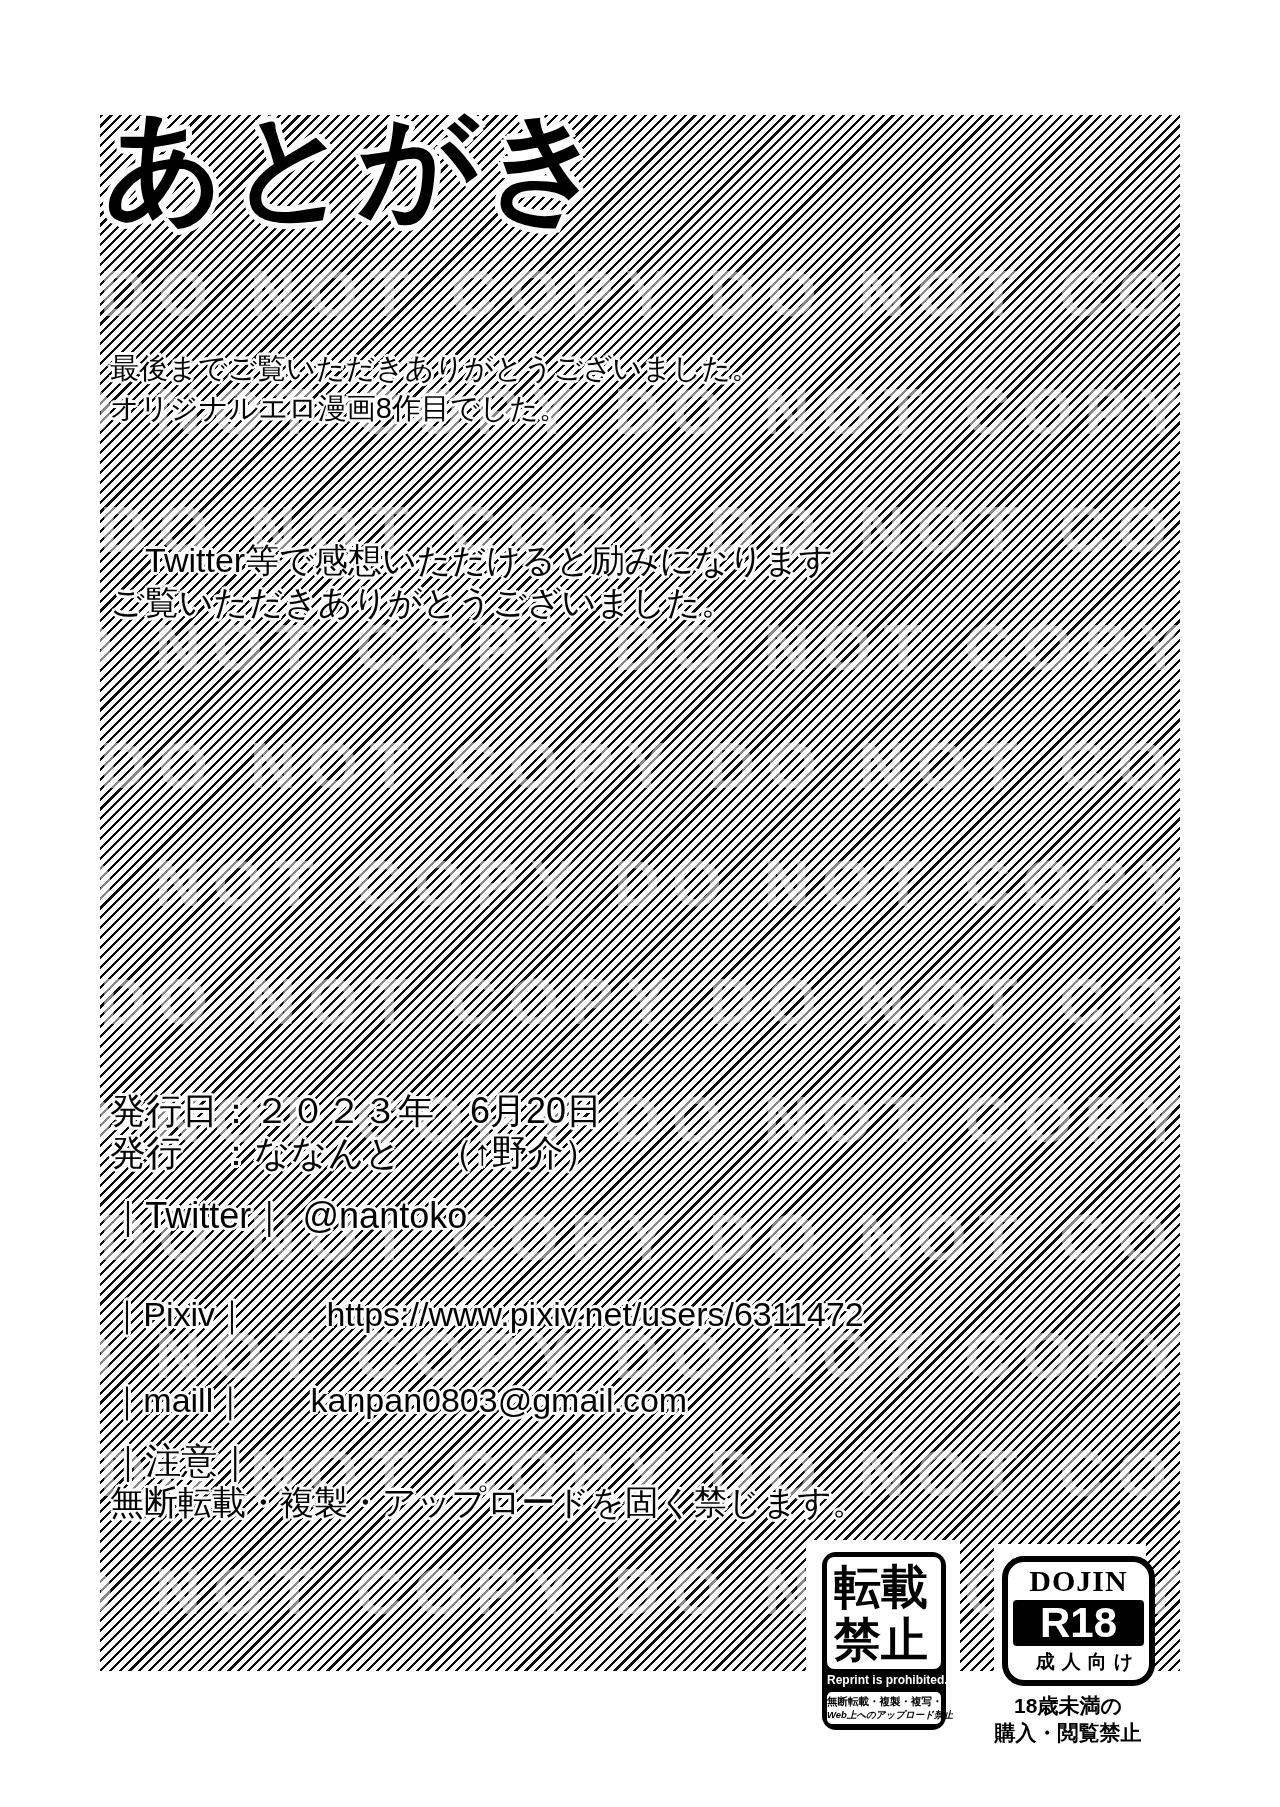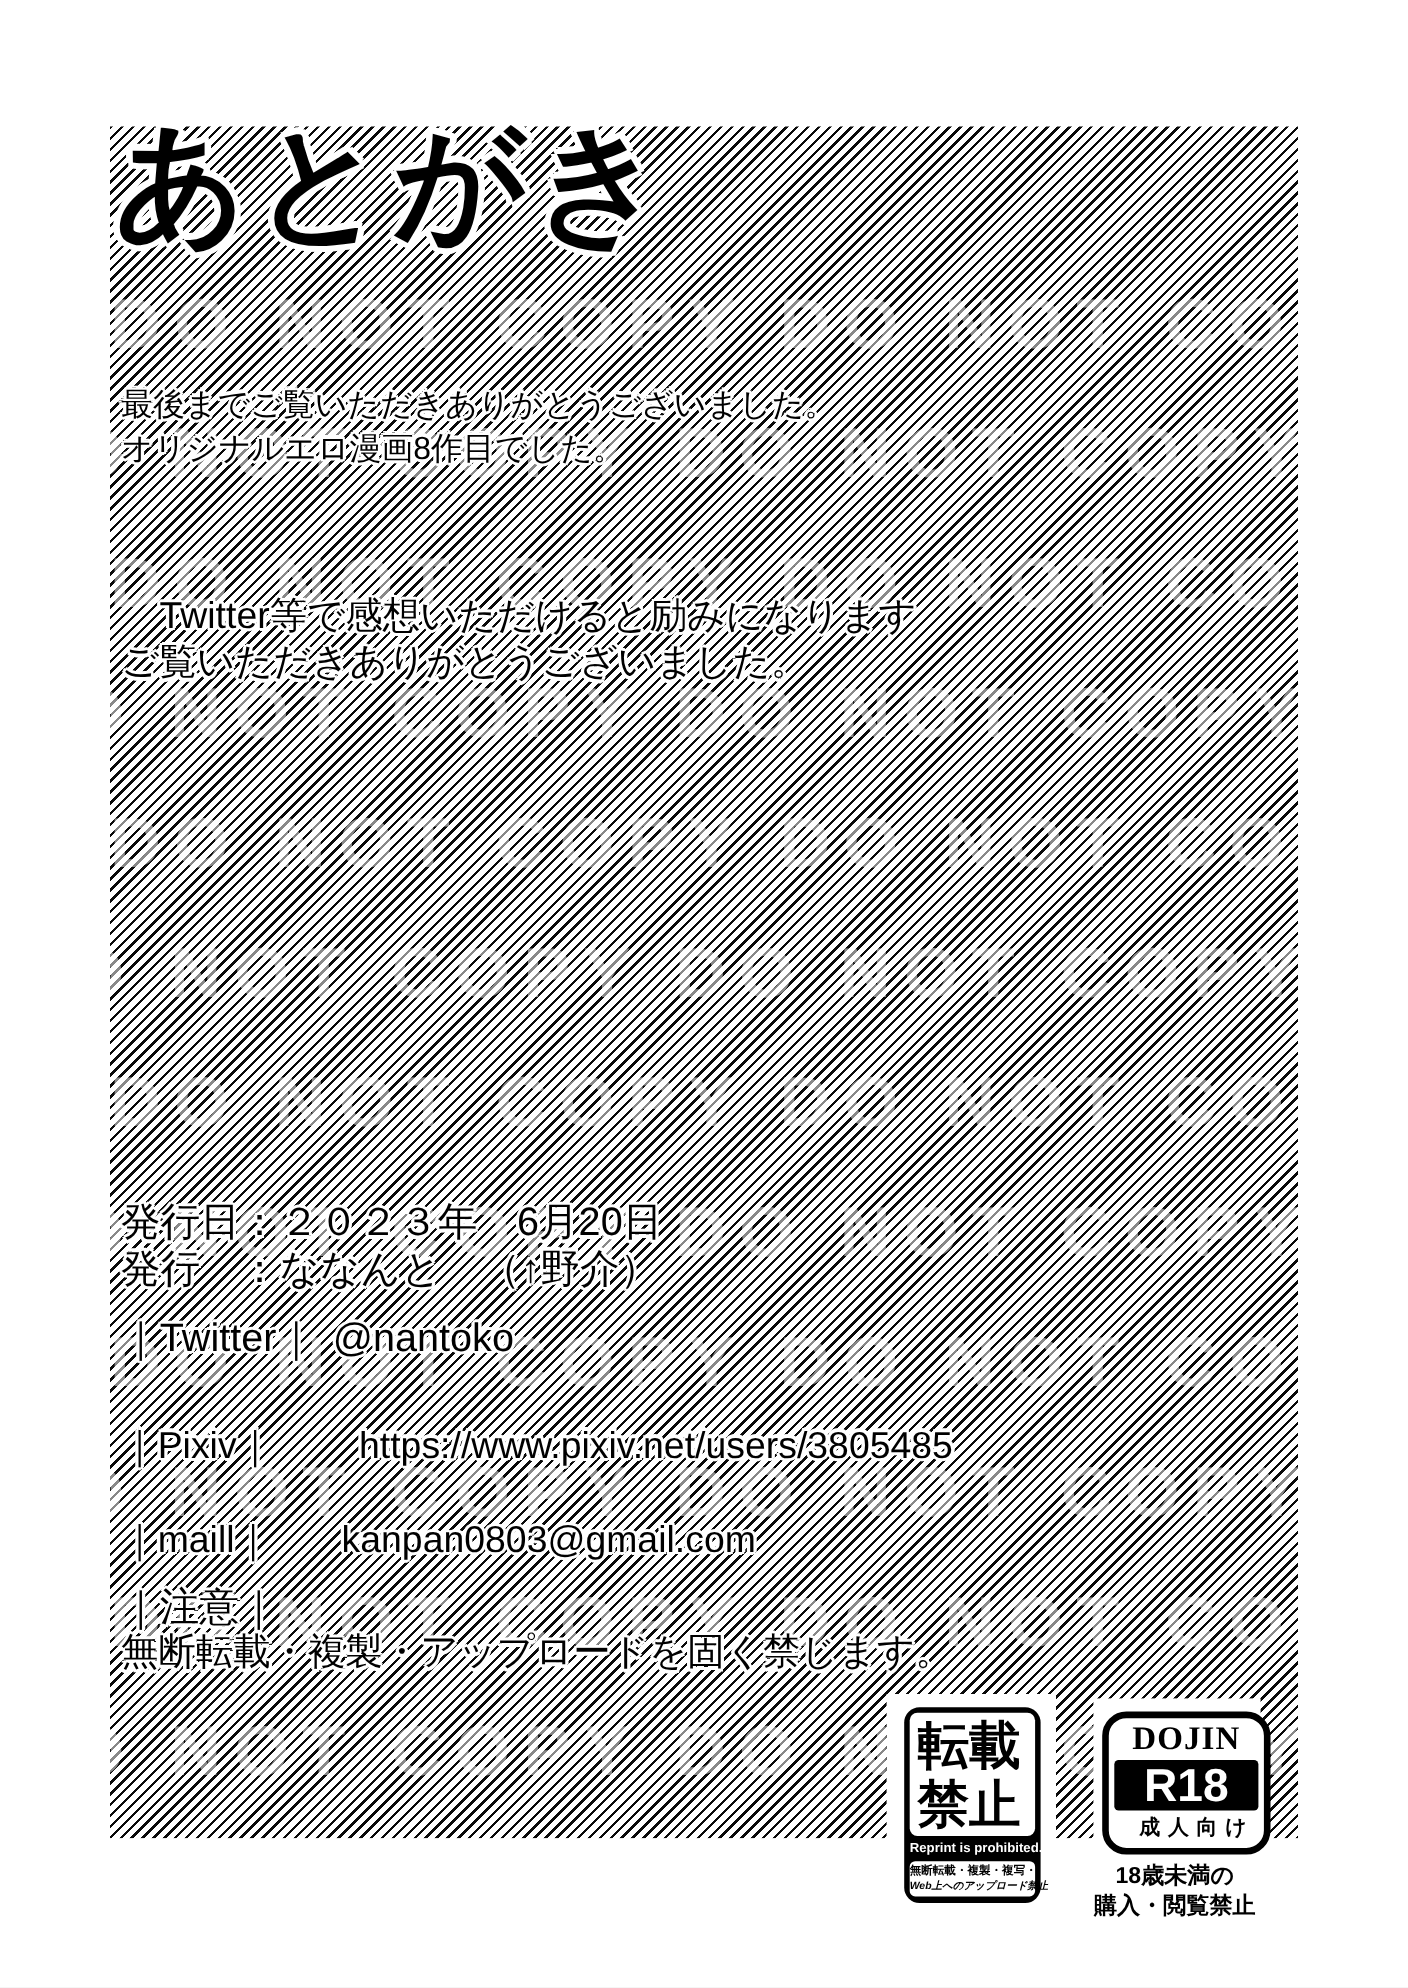--- a/index.html
+++ b/index.html
@@ -139,21 +139,21 @@
   <div class="abs colophon-line halo" style="left:110px; top:1090px;">発行日：２０２３年　6月20日</div>
   <div class="abs colophon-line halo" style="left:110px; top:1132px;">発行　：ななんと　（↑野介）</div>
 
   <div class="abs contact-row" style="left:110px; top:1196px; font-size:36px;">
     <span class="halo">｜Twitter｜</span>
     <span class="halo" style="margin-left:16px;">@nantoko</span>
   </div>
 
   <div class="abs contact-row" style="left:110px; top:1294px;">
     <span class="halo">｜Pixiv｜</span>
-    <span class="halo" style="margin-left:78px;">https://www.pixiv.net/users/3805485</span>
+    <span class="halo" style="margin-left:78px;">https://www.pixiv.net/users/6311472</span>
   </div>
 
   <div class="abs contact-row" style="left:110px; top:1380px;">
     <span class="halo">｜maill｜</span>
     <span class="halo" style="margin-left:64px;">kanpan0803@gmail.com</span>
   </div>
 
   <div class="abs colophon-line halo" style="left:110px; top:1440px;">｜注意｜</div>
   <div class="abs body-line halo" style="left:110px; top:1482px; font-size:34px;">無断転載・複製・アップロードを固く禁じます。</div>
 

